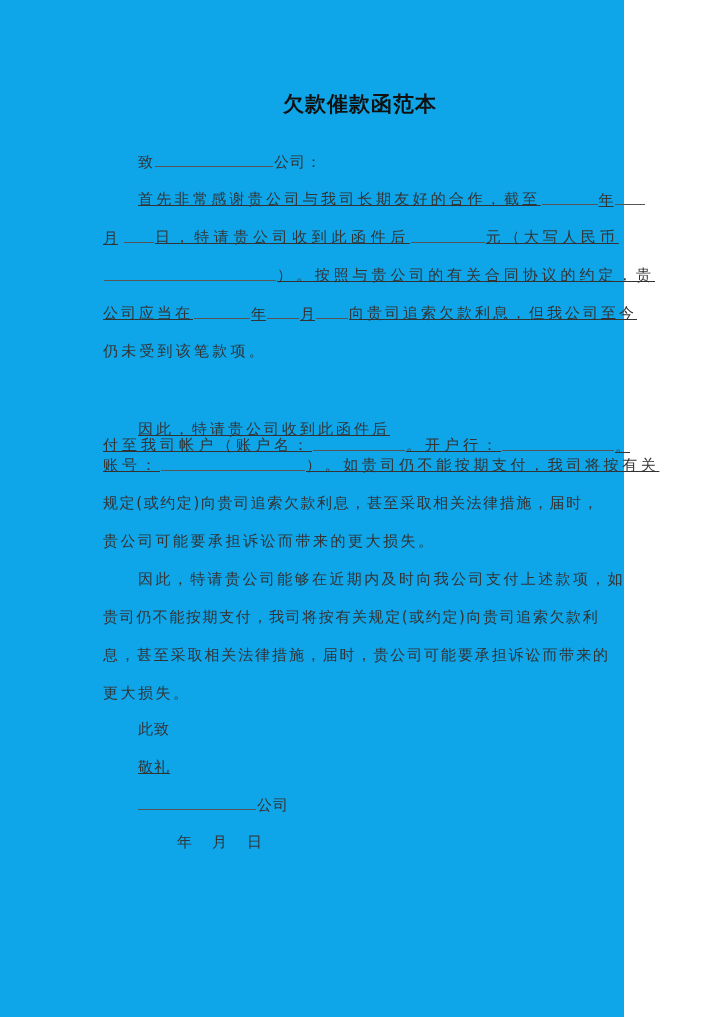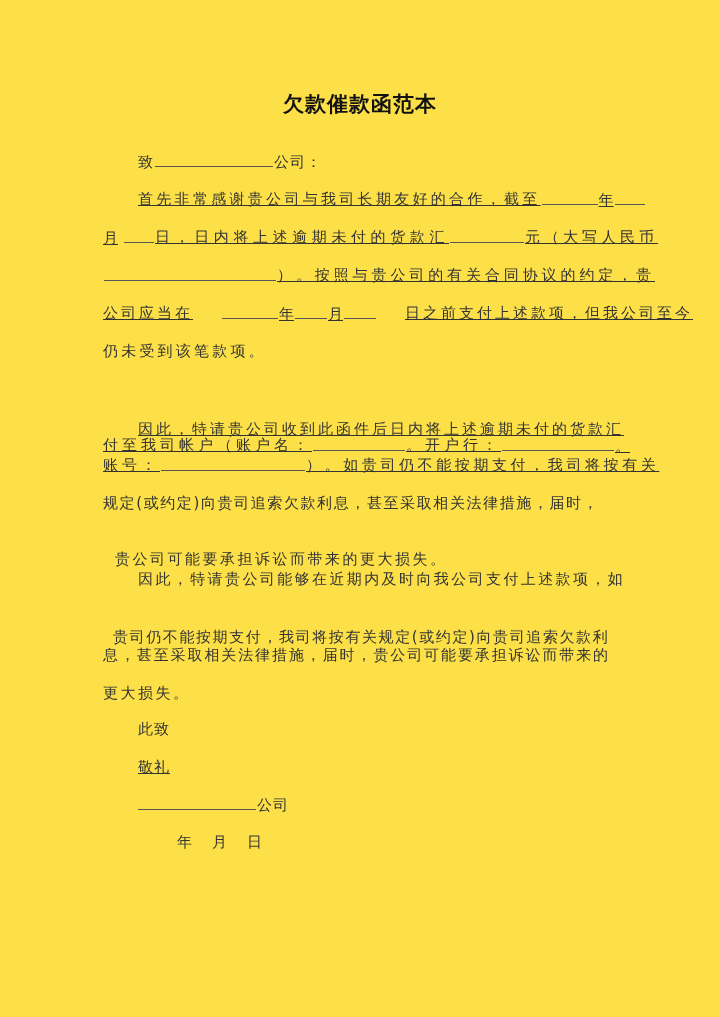--- a/index.html
+++ b/index.html
@@ -1,18 +1,18 @@
 <!DOCTYPE html>
 <html><head>
 <meta charset="utf-8">
 <style>
   html, body { margin: 0; padding: 0; background: #ffffff; }
   body { width: 720px; height: 1017px; position: relative; overflow: hidden;
          font-family: "DejaVu Sans", "Liberation Sans", sans-serif; color: #2a2a2a; }
-  .page { position: absolute; left: 0; top: 0; width: 720px; height: 1017px; background: #fde047; }
+  .page { position: absolute; left: 0; top: 0; width: 624px; height: 1017px; background: #0ea5e9; }
   .title { position: absolute; left: 0; width: 720px; top: 90px; text-align: center;
            font-size: 21px; font-weight: bold; color: #111; letter-spacing: 1px; }
   .line { position: absolute; left: 103px; width: 515px; font-size: 15px; height: 22px;
           line-height: 22px; white-space: nowrap; letter-spacing: 3.2px; color: #333; }
   .line.indent { left: 138px; width: 480px; }
   .line.just { display: flex; justify-content: space-between; letter-spacing: 0; }
   .line.just span.seg { display: inline-block; text-decoration: underline; }
   .blank { display: inline-block; border-bottom: 1px solid #555; height: 16px; vertical-align: baseline; margin: 0 1px; }
   .gap { display: inline-block; }
 </style>
@@ -27,61 +27,60 @@
     <span>致</span><span class="blank" style="width:118px;"></span><span>公司：</span>
   </div>
 
   <div class="line indent just" style="top:188px;">
     <span class="seg" style="letter-spacing:3.3px;">首先非常感谢贵公司与我司长期友好的合作，截至</span>
     <span class="seg"><span class="blank" style="width:56px;"></span><span>年</span><span class="blank" style="width:30px;"></span></span>
   </div>
 
   <div class="line just" style="top:226px;">
     <span class="seg"><span>月</span><span class="blank" style="width:30px; margin-left:6px;"></span></span>
-    <span class="seg" style="letter-spacing:4.6px;">日，日内将上述逾期未付的货款汇</span>
+    <span class="seg" style="letter-spacing:4.6px;">日，特请贵公司收到此函件后</span>
     <span class="seg"><span class="blank" style="width:74px;"></span></span>
     <span class="seg" style="letter-spacing:4px;">元（大写人民币</span>
   </div>
 
   <div class="line just" style="top:264px;">
     <span class="seg"><span class="blank" style="width:172px;"></span></span>
     <span class="seg" style="letter-spacing:3.9px;">）。按照与贵公司的有关合同协议的约定，贵</span>
   </div>
 
-  <div class="line just" style="top:302px;gap:28px;">
+  <div class="line just" style="top:302px;">
     <span class="seg" style="letter-spacing:3px;">公司应当在</span>
     <span class="seg"><span class="blank" style="width:56px;"></span><span>年</span><span class="blank" style="width:32px;"></span><span>月</span><span class="blank" style="width:32px;"></span></span>
-    <span class="seg" style="letter-spacing:3px;">日之前支付上述款项，但我公司至今</span>
+    <span class="seg" style="letter-spacing:3px;">向贵司追索欠款利息，但我公司至今</span>
   </div>
 
   <div class="line" style="top:340px;">仍未受到该笔款项。</div>
 
   <div class="line indent just" style="top:378px;margin-top:40px;">
     <span class="seg" style="letter-spacing:3px;">因此，特请贵公司收到此函件后</span>
-    <span class="seg" style="letter-spacing:3px;">日内将上述逾期未付的货款汇</span>
   </div>
 
   <div class="line just" style="top:396px;margin-top:38px;">
     <span class="seg" style="letter-spacing:4px;">付至我司帐户（账户名：</span>
     <span class="seg"><span class="blank" style="width:92px;"></span></span>
     <span class="seg" style="letter-spacing:4px;">。开户行：</span>
     <span class="seg"><span class="blank" style="width:112px;"></span><span>。</span></span>
   </div>
 
   <div class="line" style="top:492px; letter-spacing:1.6px;">规定(或约定)向贵司追索欠款利息，甚至采取相关法律措施，届时，</div>
 
   <div class="line just" style="top:454px;">
     <span class="seg" style="letter-spacing:4px;">账号：</span>
     <span class="seg"><span class="blank" style="width:144px;"></span></span>
     <span class="seg" style="letter-spacing:3.6px;">）。如贵司仍不能按期支付，我司将按有关</span>
   </div>
-  <div class="line" style="top:548px; letter-spacing:2.5px;margin-left:12px;">贵公司可能要承担诉讼而带来的更大损失。</div>
+  <div class="line" style="top:530px; letter-spacing:2.5px;">贵公司可能要承担诉讼而带来的更大损失。</div>
 
   <div class="line indent" style="top:568px; letter-spacing:2.4px;">因此，特请贵公司能够在近期内及时向我公司支付上述款项，如</div>
-  <div class="line" style="top:626px; letter-spacing:1.6px;margin-left:10px;">贵司仍不能按期支付，我司将按有关规定(或约定)向贵司追索欠款利</div>
+  <div class="line" style="top:606px; letter-spacing:1.6px;">贵司仍不能按期支付，我司将按有关规定(或约定)向贵司追索欠款利</div>
   <div class="line" style="top:644px; letter-spacing:1.9px;">息，甚至采取相关法律措施，届时，贵公司可能要承担诉讼而带来的</div>
   <div class="line" style="top:682px; letter-spacing:2.5px;">更大损失。</div>
 
   <div class="line indent" style="top:718px; letter-spacing:1px;">此致</div>
   <div class="line indent" style="top:756px; letter-spacing:1px;text-decoration:underline;">敬礼</div>
 
   <div class="line indent" style="top:793px; letter-spacing:1px;">
     <span class="blank" style="width:118px; margin-left:0;"></span><span>公司</span>
   </div>
 

